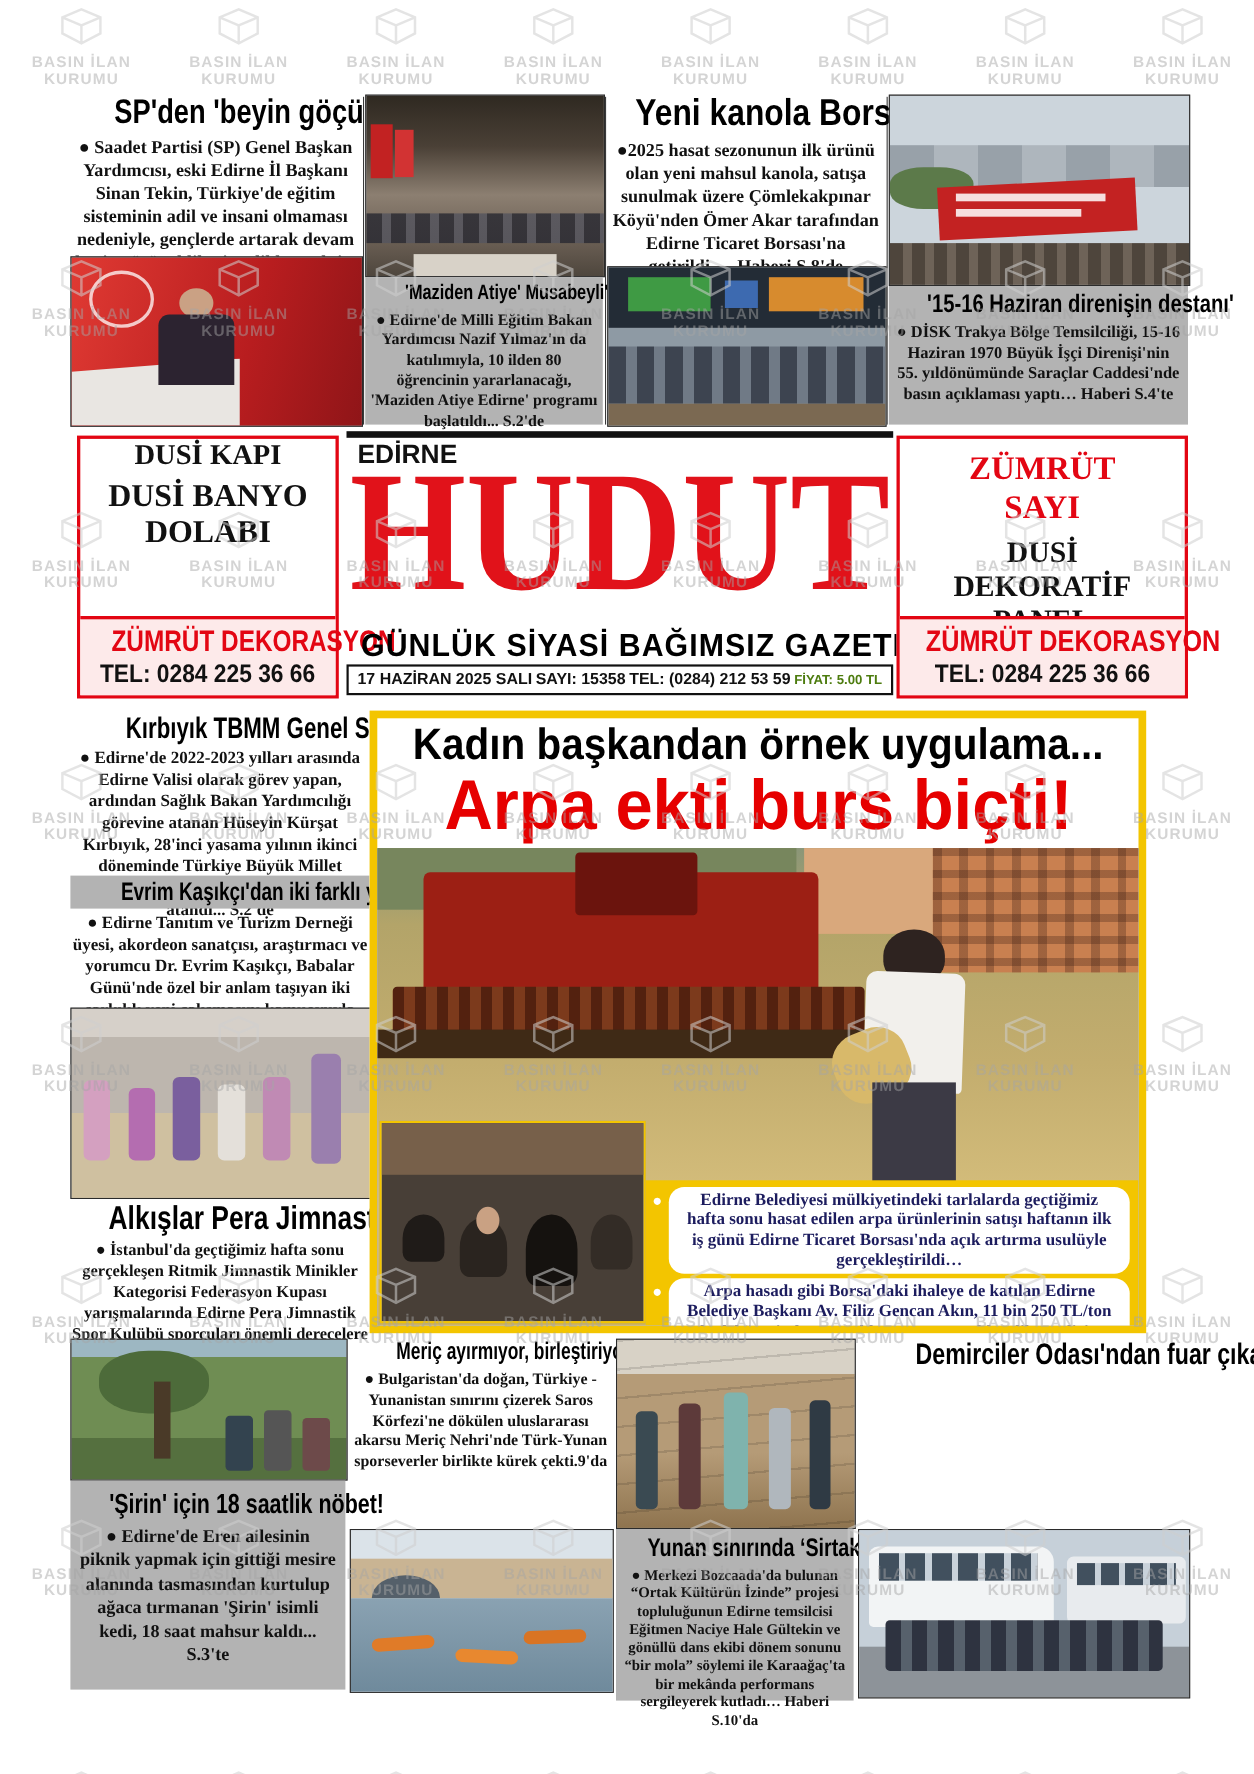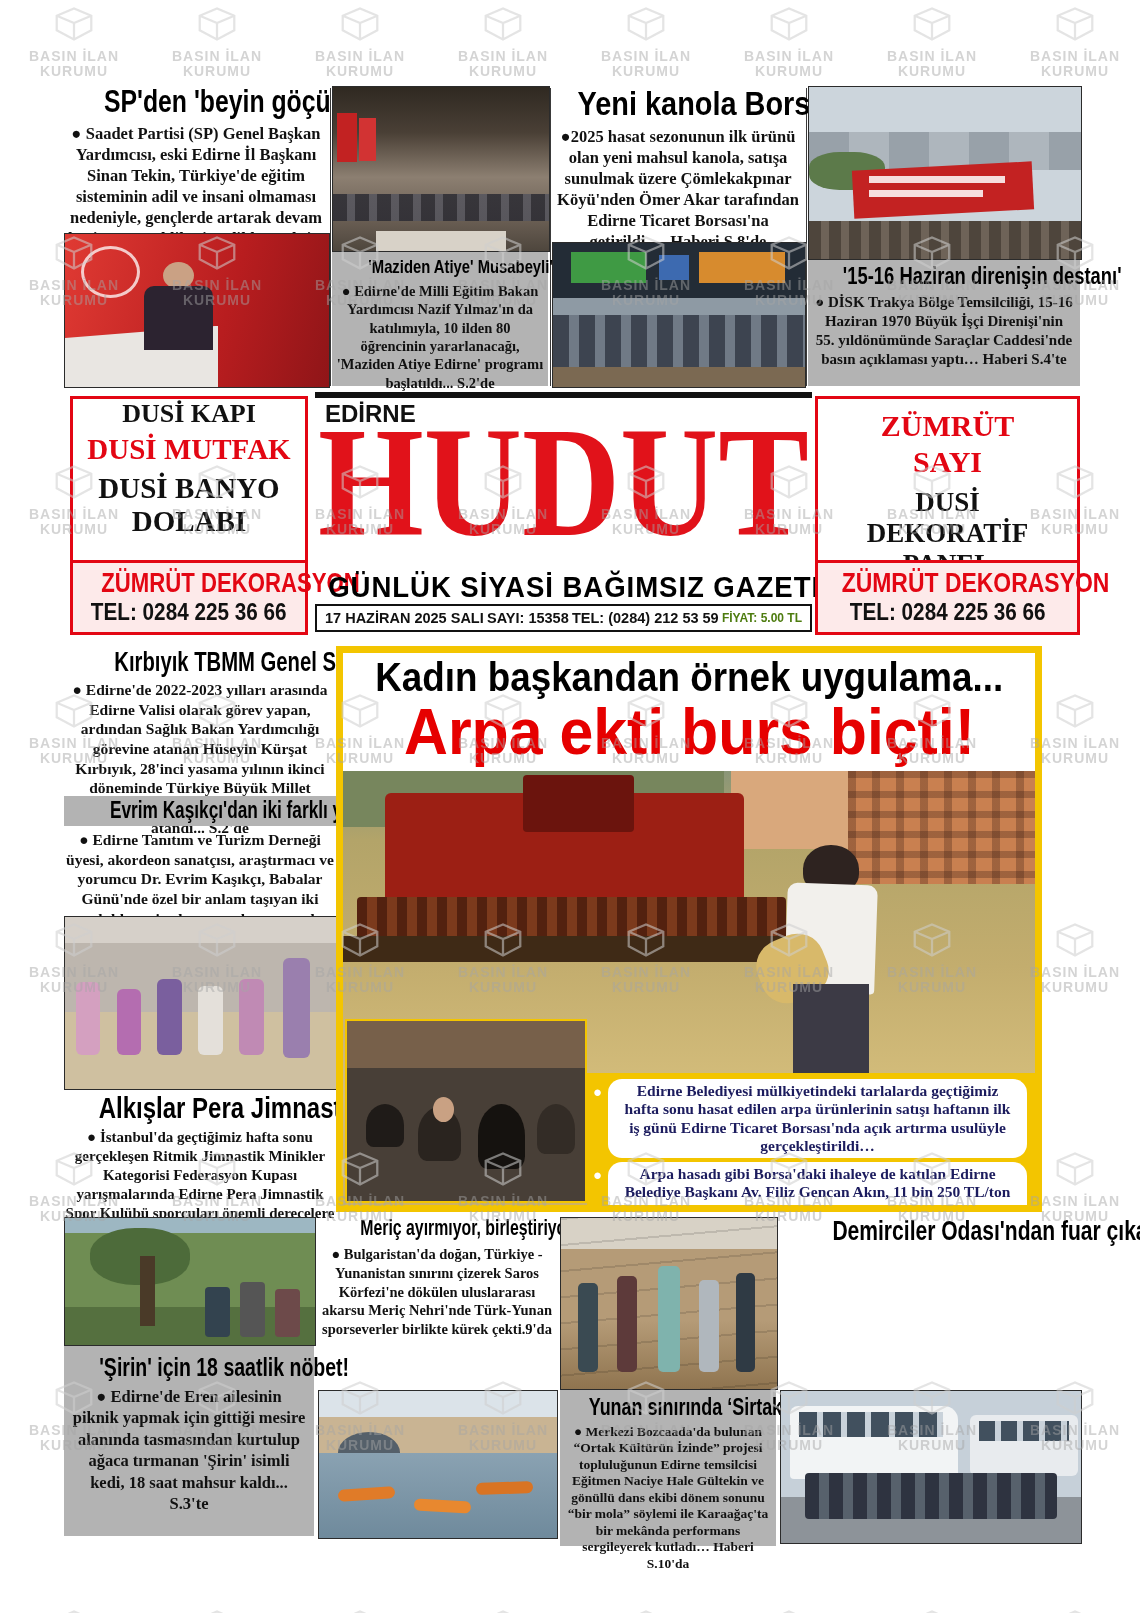--- a/index.html
+++ b/index.html
@@ -89,21 +89,20 @@
     <i style="left:0;right:0;bottom:0;height:22%;background:repeating-linear-gradient(90deg,#4e453c 0 12px,#6e6358 12px 20px);"></i>
   </div>
   <section class="abs graybox" style="left:808px;top:260px;width:272px;height:126px;padding-top:5px;box-sizing:border-box;">
     <div class="hl" style="font-size:23px;"><span class="cond" style="--sx:.8">'15-16 Haziran direnişin destanı'</span></div>
     <div class="bodytxt" style="font-size:15px;margin-top:4px;padding:0 6px;">● DİSK Trakya Bölge Temsilciliği, 15-16 Haziran 1970 Büyük İşçi Direnişi'nin 55. yıldönümünde Saraçlar Caddesi'nde basın açıklaması yaptı… Haberi S.4'te</div>
   </section>
 
   <div class="adbox" style="left:70px;top:396px;width:238px;height:239px;box-sizing:border-box;">
     <div style="text-align:center;padding-top:0;">
       <div style="font-size:26px;font-weight:700;color:#111;">DUSİ KAPI</div>
-      <div style="font-size:29px;font-weight:700;color:#e30613;margin-top:4px;">DUSİ MUTFAK</div>
       <div style="font-size:29px;font-weight:700;color:#111;margin-top:6px;line-height:1.15;padding:0 24px;">DUSİ BANYO DOLABI</div>
     </div>
     <div class="ad-pink" style="position:absolute;left:0;right:0;bottom:0;height:72px;text-align:center;padding-top:5px;box-sizing:border-box;">
       <div class="sansb" style="font-size:27px;color:#e30613;"><span class="cond" style="--sx:.82">ZÜMRÜT DEKORASYON</span></div>
       <div class="sansb" style="font-size:23px;color:#111;"><span class="cond" style="--sx:.9">TEL: 0284 225 36 66</span></div>
     </div>
   </div>
 
   <div class="abs" style="left:315px;top:392px;width:497px;height:6px;background:#111;"></div>
   <div class="abs" style="left:315px;top:400px;width:497px;display:flex;align-items:baseline;">

